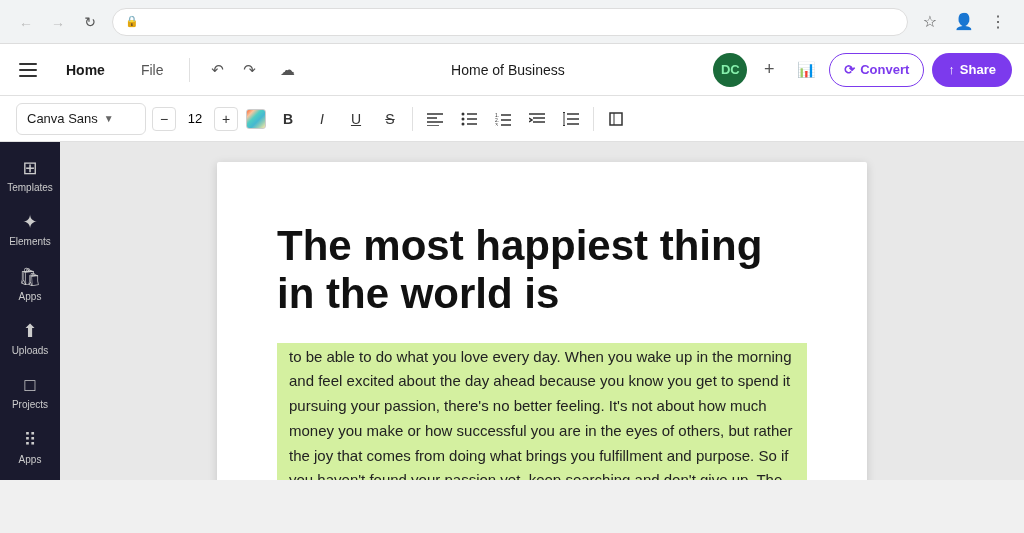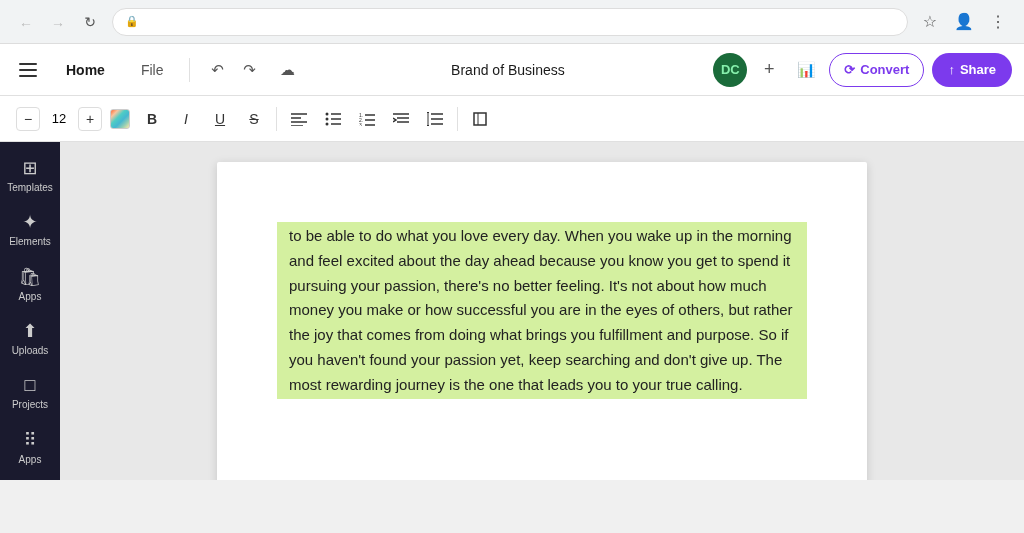--- a/index.html
+++ b/index.html
@@ -429,36 +429,40 @@
     </button>
     <button class="nav-home-btn">Home</button>
     <button class="nav-file-btn">File</button>
     <div class="nav-divider"></div>
     <div class="undo-redo">
       <button class="undo-btn">↶</button>
       <button class="redo-btn">↷</button>
     </div>
     <button class="cloud-btn">☁</button>
     <div class="nav-spacer"></div>
-    <span class="doc-title">Brand of Business</span>
+    <span class="doc-title">Home of Business</span>
     <div class="nav-spacer"></div>
     <div class="avatar-dc">DC</div>
     <button class="plus-btn">+</button>
     <button class="chart-btn">📊</button>
     <button class="convert-btn">
       <span>⟳</span>
       <span>Convert</span>
     </button>
     <button class="share-btn">
       <span>↑</span>
       <span>Share</span>
     </button>
   </div>
 
   <div class="toolbar">
+    <div class="font-selector">
+      <span class="font-name">Canva Sans</span>
+      <span class="font-chevron">▼</span>
+    </div>
     <div class="font-size-control">
       <button class="font-size-btn">−</button>
       <span class="font-size-value">12</span>
       <button class="font-size-btn">+</button>
     </div>
     <div class="color-swatch">
       <div class="color-swatch-inner"></div>
     </div>
     <button class="toolbar-btn bold">B</button>
     <button class="toolbar-btn italic">I</button>
@@ -544,19 +548,20 @@
         <span class="sidebar-label">Projects</span>
       </div>
       <div class="sidebar-item">
         <span class="sidebar-icon">⠿</span>
         <span class="sidebar-label">Apps</span>
       </div>
     </div>
 
     <div class="canvas-area">
       <div class="canvas-page">
+        <h1 class="canvas-heading">The most happiest thing in the world is</h1>
         <p class="canvas-body-text">to be able to do what you love every day. When you wake up in the morning and feel excited about the day ahead because you know you get to spend it pursuing your passion, there's no better feeling. It's not about how much money you make or how successful you are in the eyes of others, but rather the joy that comes from doing what brings you fulfillment and purpose. So if you haven't found your passion yet, keep searching and don't give up. The most rewarding journey is the one that leads you to your true calling.</p>
 
       </div>
     </div>
 
   </div>
 </div>
 
 </body></html>

